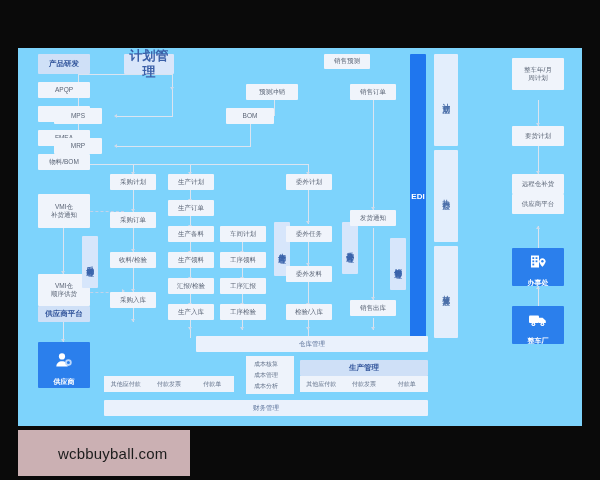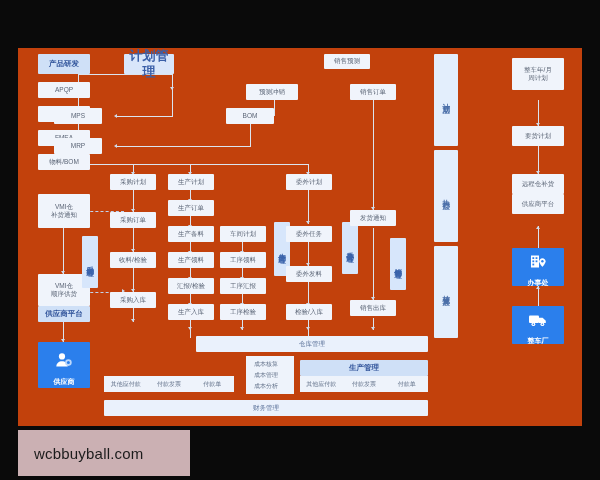--- a/index.html
+++ b/index.html
@@ -8,35 +8,35 @@
     background:#ffffff;
     font-family:"Liberation Sans","DejaVu Sans",sans-serif;
     overflow:hidden;
     position:relative;
   }
   #stage{position:absolute;left:0;top:0;width:600px;height:480px;}
 
   
   .canvas{
     position:absolute;left:18px;top:48px;width:564px;height:378px;
-    background:#c2410c;
+    background:#7dd3fc;
   }
   
   .edge{position:absolute;top:0;width:18px;height:480px;background:#0a0a0a;}
   .edge.l{left:0;}
   .edge.r{right:0;}
   .band-top{position:absolute;left:0;top:0;width:600px;height:48px;background:#0a0a0a;}
   .band-bot{position:absolute;left:0;top:426px;width:600px;height:54px;background:#0a0a0a;}
 
   .watermark{
     position:absolute;left:18px;top:430px;width:172px;height:46px;
     background:#cbb0b3;display:flex;align-items:center;
   }
   .watermark span{
-    color:#1c1c1c;font-size:15px;padding-left:16px;letter-spacing:.2px;
+    color:#1c1c1c;font-size:15px;padding-left:40px;letter-spacing:.2px;
   }
 
   
   .node{
     position:absolute;
     background:#f0f4fb;
     color:#5b6576;
     font-size:6.5px;
     display:flex;align-items:center;justify-content:center;
     text-align:center;
@@ -284,20 +284,21 @@
     <div class="node" style="left:268px;top:126px;width:46px;height:16px;">委外计划</div>
     <div class="node" style="left:268px;top:178px;width:46px;height:16px;">委外任务</div>
     <div class="node" style="left:268px;top:218px;width:46px;height:16px;">委外发料</div>
     <div class="node" style="left:268px;top:256px;width:46px;height:16px;">检验/入库</div>
     <div class="node vert hdr" style="left:324px;top:174px;width:16px;height:52px;">委外管理</div>
 
     <div class="node" style="left:332px;top:162px;width:46px;height:16px;">发货通知</div>
     <div class="node" style="left:332px;top:252px;width:46px;height:16px;">销售出库</div>
     <div class="node vert hdr" style="left:372px;top:190px;width:16px;height:52px;">销售管理</div>
 
+    <div class="node edi" style="left:392px;top:6px;width:16px;height:286px;">EDI</div>
 
     <div class="node layer" style="left:416px;top:6px;width:24px;height:92px;">计划层</div>
     <div class="node layer" style="left:416px;top:102px;width:24px;height:92px;">执行层</div>
     <div class="node layer" style="left:416px;top:198px;width:24px;height:92px;">核算层</div>
 
     <div class="node" style="left:494px;top:10px;width:52px;height:32px;">整车年/月
 周计划</div>
     <div class="node" style="left:494px;top:78px;width:52px;height:20px;">要货计划</div>
     <div class="node" style="left:494px;top:126px;width:52px;height:20px;">远程仓补货</div>
     <div class="node" style="left:494px;top:146px;width:52px;height:20px;">供应商平台</div>

